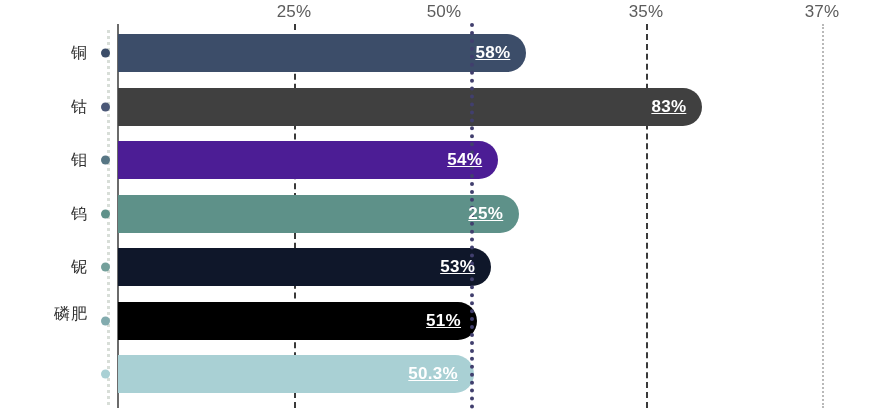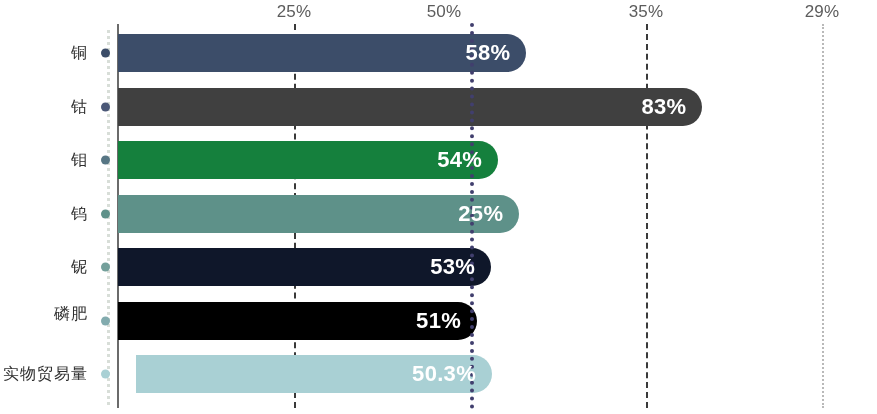--- a/index.html
+++ b/index.html
@@ -70,26 +70,27 @@
     height: 100%;
     border-radius: 0 19px 19px 0;
     display: flex;
     align-items: center;
     justify-content: flex-end;
     box-sizing: border-box;
     padding-right: 16px;
   }
   .bar-value {
     color: #ffffff;
-    font-size: 22px;
+    font-size: 17px;
     font-weight: bold;
     letter-spacing: .3px;
     white-space: nowrap;
     position: relative;
     z-index: 6;
+    text-decoration: underline;
   }
 
   
   .cat-label {
     position: absolute;
     right: 0;
     transform: translateY(-50%);
     font-size: 16px;
     color: #2f2f2f;
     white-space: nowrap;
@@ -134,31 +135,30 @@
       <div class="gridline" style="left: 294px;"></div>
       <div class="gridline mid" style="left: 470px;"></div>
       <div class="gridline" style="left: 646px;"></div>
       <div class="gridline light" style="left: 822px;"></div>
     </div>
 
   <div id="ticklabels">
       <div class="tick-label" style="left: 294px;">25%</div>
       <div class="tick-label" style="left: 444px;">50%</div>
       <div class="tick-label" style="left: 646px;">35%</div>
-      <div class="tick-label" style="left: 822px;">29%</div>
+      <div class="tick-label" style="left: 822px;">37%</div>
     </div>
 
   <div class="label-col" id="catlabels">
       <div class="cat-label" style="top: 53px;">铜</div>
       <div class="cat-label" style="top: 106.5px;">钴</div>
       <div class="cat-label" style="top: 160px;">钼</div>
       <div class="cat-label" style="top: 213.5px;">钨</div>
       <div class="cat-label" style="top: 267px;">铌</div>
       <div class="cat-label" style="top: 306px; margin-top: 8px;">磷肥</div>
-      <div class="cat-label" style="top: 374px;">实物贸易量</div>
     </div>
 
   <div id="raildots">
       <div class="rail-dot" style="top: 53px; background: rgb(60, 77, 105);"></div>
       <div class="rail-dot" style="top: 106.5px; background: rgb(75, 88, 119);"></div>
       <div class="rail-dot" style="top: 160px; background: rgb(87, 118, 132);"></div>
       <div class="rail-dot" style="top: 213.5px; background: rgb(94, 145, 137);"></div>
       <div class="rail-dot" style="top: 267px; background: rgb(116, 160, 155);"></div>
       <div class="rail-dot" style="top: 320.5px; background: rgb(130, 171, 174);"></div>
       <div class="rail-dot" style="top: 374px; background: rgb(169, 208, 212);"></div>
@@ -169,39 +169,39 @@
         <div class="bar" style="width: 408.32px; background: rgb(60, 77, 105);">
           <span class="bar-value">58%</span>
         </div>
       </div>
       <div class="row" style="top: 87.5px; left: 118px; width: 704px;">
         <div class="bar" style="width: 584.32px; background: #404040;">
           <span class="bar-value">83%</span>
         </div>
       </div>
       <div class="row" style="top: 141px; left: 118px; width: 704px;">
-        <div class="bar" style="width: 380.16px; background: #15803d;">
+        <div class="bar" style="width: 380.16px; background: #4c1d95;">
           <span class="bar-value">54%</span>
         </div>
       </div>
       <div class="row" style="top: 194.5px; left: 118px; width: 704px;">
         <div class="bar" style="width: 401.28px; background: rgb(94, 145, 137);">
           <span class="bar-value">25%</span>
         </div>
       </div>
       <div class="row" style="top: 248px; left: 118px; width: 704px;">
         <div class="bar" style="width: 373.12px; background: #0f172a;">
           <span class="bar-value">53%</span>
         </div>
       </div>
       <div class="row" style="top: 301.5px; left: 118px; width: 704px;">
         <div class="bar" style="width: 359.04px; background: #000000;">
           <span class="bar-value">51%</span>
         </div>
       </div>
       <div class="row" style="top: 355px; left: 118px; width: 704px;">
-        <div class="bar" style="width: 356px; background: rgb(169, 208, 212); margin-left: 18px;">
+        <div class="bar" style="width: 356px; background: rgb(169, 208, 212);">
           <span class="bar-value">50.3%</span>
         </div>
       </div>
     </div>
 
 </div>
 
 </body></html>

